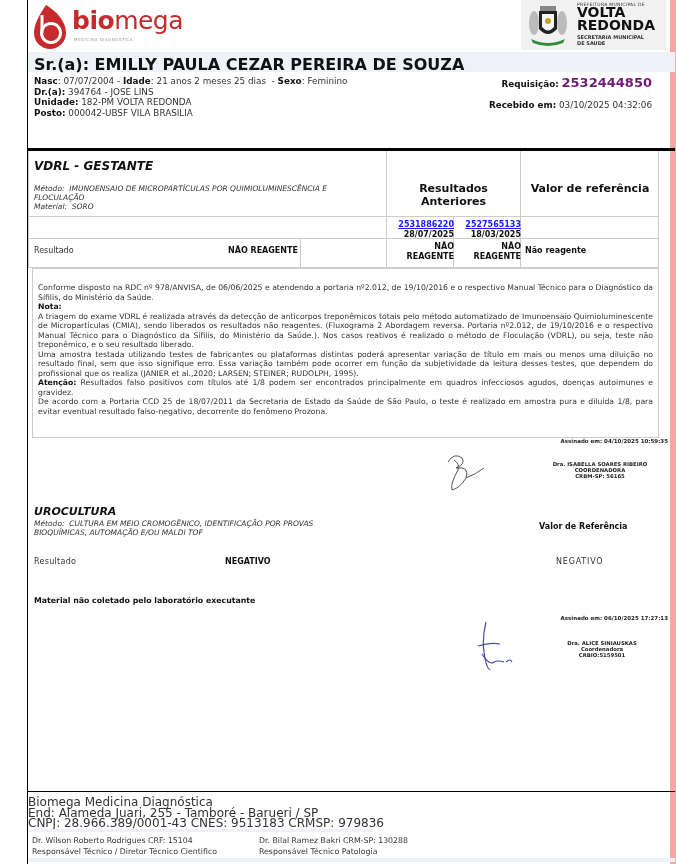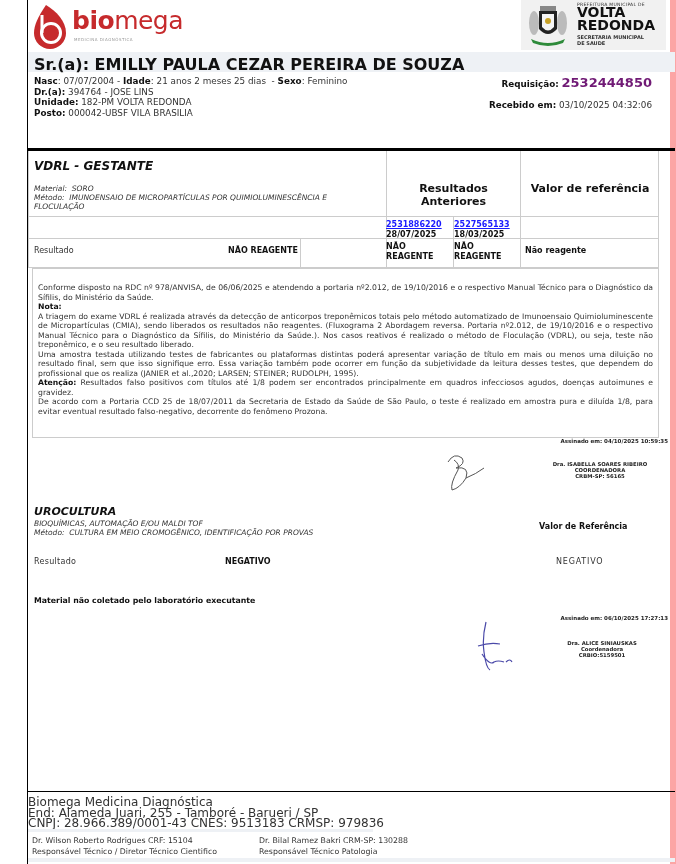--- a/index.html
+++ b/index.html
@@ -30,21 +30,21 @@
   .req-num { font-size: 13px; font-weight: bold; color: #701a75; }
   .info-right .row { height: 22px; line-height: 18px; }
 
   
   .thick { position: absolute; left: 0; width: 647px; height: 3px; background: #000; }
   .cell { position: absolute; border-right: 1px solid #ccc; border-bottom: 1px solid #ccc; }
   .exam-title { position: absolute; left: 6px; top: 159px; font-size: 12px; font-weight: bold; font-style: italic; color: #111; }
   .exam-meta { position: absolute; left: 6px; top: 184px; font-size: 7.5px; font-style: italic; color: #333; line-height: 9px; width: 345px; }
   .hdr-bold { font-weight: bold; font-size: 11px; color: #111; text-align: center; }
   .link { color: #1a1aff; text-decoration: underline; font-weight: bold; font-size: 8px; }
-  .prev { text-align: left; font-weight: bold; font-size: 8px; color: #111; line-height: 9.5px; }
+  .prev { text-align: right; font-weight: bold; font-size: 8px; color: #111; line-height: 9.5px; }
 
   .nota-box { position: absolute; left: 4px; top: 268px; width: 627px; height: 170px; border: 1px solid #ccc; padding: 14px 5px 4px 5px; font-size: 7.7px; line-height: 9.5px; color: #333; text-align: justify; }
   .nota-box b { color: #111; }
 
   .sig-stamp { position: absolute; right: 2px; font-size: 5.5px; font-weight: bold; color: #222; }
   .sig-name { position: absolute; font-size: 5.3px; font-weight: bold; color: #222; text-align: center; line-height: 6px; }
 
   
   .uro-title { position: absolute; left: 6px; top: 505px; font-size: 11px; font-weight: bold; font-style: italic; color: #111; }
   .uro-meta { position: absolute; left: 6px; top: 519px; font-size: 7.5px; font-style: italic; color: #333; line-height: 9px; }
@@ -110,22 +110,22 @@
 
   <div class="info-right">
     <div class="row"><b>Requisição:</b> <span class="req-num">2532444850</span></div>
     <div class="row"><b>Recebido em:</b> <span>03/10/2025 04:32:06</span></div>
   </div>
 
   <div class="thick" style="top:148px;"></div>
 
   <div class="exam-title">VDRL - GESTANTE</div>
   <div class="exam-meta">
+    <div><span>Método:</span>&nbsp; <span>IMUNOENSAIO DE MICROPARTÍCULAS POR QUIMIOLUMINESCÊNCIA E FLOCULAÇÃO</span></div>
     <div><span>Material:</span>&nbsp; <span>SORO</span></div>
-    <div><span>Método:</span>&nbsp; <span>IMUNOENSAIO DE MICROPARTÍCULAS POR QUIMIOLUMINESCÊNCIA E FLOCULAÇÃO</span></div>
   </div>
 
   <div class="cell" style="left:0; top:151px; width:358px; height:66px; border-right:none; border-left:1px solid #ccc;"></div>
   <div class="cell" style="left:358px; top:151px; width:135px; height:66px; border-left:1px solid #ccc;"></div>
   <div class="cell" style="left:493px; top:151px; width:138px; height:66px;"></div>
   <div class="cell" style="left:0; top:217px; width:358px; height:22px; border-left:1px solid #ccc; border-right:none;"></div>
   <div class="cell" style="left:358px; top:217px; width:68px; height:22px; border-left:1px solid #ccc;"></div>
   <div class="cell" style="left:426px; top:217px; width:67px; height:22px;"></div>
   <div class="cell" style="left:493px; top:217px; width:138px; height:22px;"></div>
   <div class="cell" style="left:0; top:239px; width:273px; height:29px; border-left:1px solid #ccc; border-right:1px solid #ccc;"></div>
@@ -172,22 +172,22 @@
     <path d="M8 14 Q14 4 22 10 Q26 16 16 20 Q30 18 26 30 Q20 40 12 42 Q10 36 18 22 Q20 16 14 12 M26 30 Q36 26 44 20" fill="none" stroke="#555" stroke-width="1"></path>
   </svg>
   <div class="sig-name" style="left:512px; top:461px; width:120px;">
     <div>Dra. ISABELLA SOARES RIBEIRO</div>
     <div>COORDENADORA</div>
     <div>CRBM-SP: 56165</div>
   </div>
 
   <div class="uro-title">UROCULTURA</div>
   <div class="uro-meta">
+    <div><span>Método:</span>&nbsp; <span>CULTURA EM MEIO CROMOGÊNICO, IDENTIFICAÇÃO POR PROVAS</span></div>
     <div>BIOQUÍMICAS, AUTOMAÇÃO E/OU MALDI TOF</div>
-    <div><span>Método:</span>&nbsp; <span>CULTURA EM MEIO CROMOGÊNICO, IDENTIFICAÇÃO POR PROVAS</span></div>
   </div>
   <div class="uro-ref-hdr">Valor de Referência</div>
   <div class="uro-res-lbl">Resultado</div>
   <div class="uro-res-val">NEGATIVO</div>
   <div class="uro-ref-val">NEGATIVO</div>
   <div class="uro-note">Material não coletado pelo laboratório executante</div>
 
   <div class="sig-stamp" style="top:615px;">Assinado em: 06/10/2025 17:27:13</div>
   <svg style="position:absolute; left:448px; top:618px; width:50px; height:56px;" viewBox="0 0 50 56">
     <path d="M10 4 Q6 20 8 34 Q10 50 14 52 M2 28 Q14 24 24 26 M6 36 Q14 48 18 44 Q22 42 28 44 M30 44 Q34 40 36 44" fill="none" stroke="#4a49a8" stroke-width="1.2"></path>

